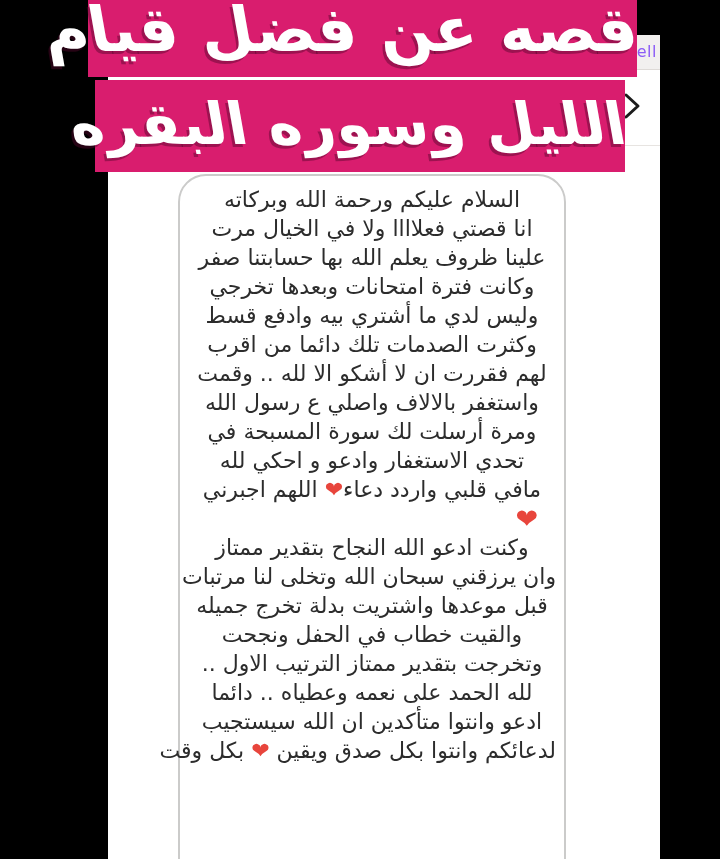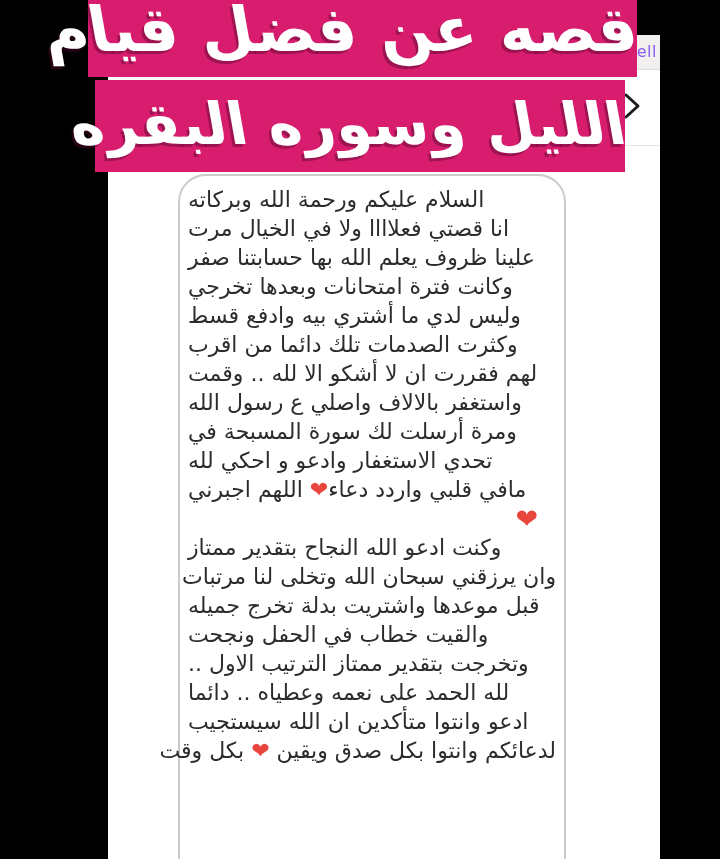--- a/index.html
+++ b/index.html
@@ -33,21 +33,21 @@
   
   .card {
     position:absolute; left:70px; top:139px; width:388px; height:800px;
     background:#fff; border:2px solid #cbcbca; border-radius:28px;
   }
   .card-text {
     direction:rtl; padding:9px 8px 0 8px; color:#2c2c2c;
   }
   .line {
     height:29px; line-height:29px; font-size:22px;
-    white-space:nowrap; text-align:left; overflow:visible;
+    white-space:nowrap; text-align:center; overflow:visible;
   }
   .heart { color:#e8453c; }
   .heart-solo {
     text-align:right; padding-left:0; padding-right:18px;
     font-size:27px;
   }
   
   .banner-line {
     position:absolute; background:#d91d6e; overflow:visible;
     direction:rtl; text-align:center; white-space:nowrap;

